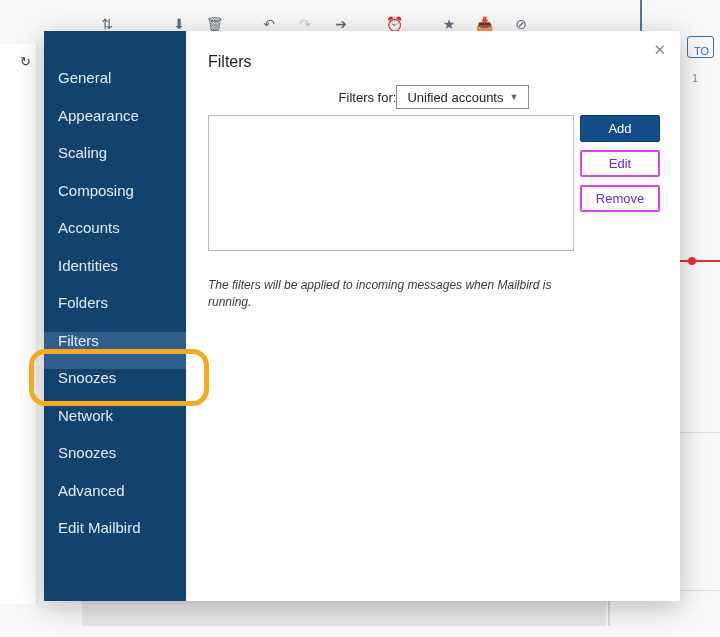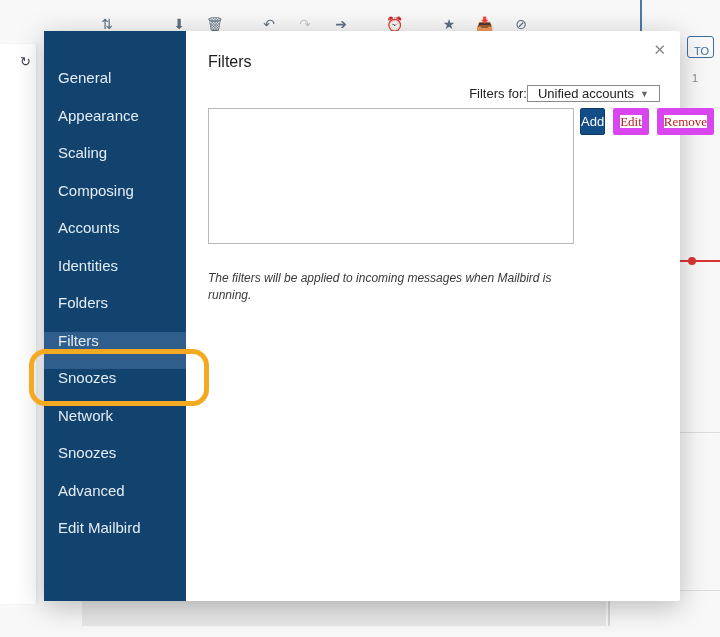--- a/index.html
+++ b/index.html
@@ -182,30 +182,30 @@
     }
     .h-title {
       font-size: 16px;
       font-weight: 400;
       color: #1c1c1c;
       margin-bottom: 14px;
     }
     .row-for {
       display: flex;
       align-items: center;
-      justify-content: flex-end;
+      justify-content: center;
       margin-bottom: 6px;
     }
     .lbl {
       font-size: 13px;
       color: #222;
     }
     .dropdown {
       border: 1px solid #8a8a8a;
-      height: 17px;
+      height: 24px;
       min-width: 125px;
       padding: 0 10px;
       display: flex;
       align-items: center;
       font-size: 13px;
       color: #222;
       gap: 6px;
       cursor: pointer;
       background: #fff;
     }
@@ -218,44 +218,43 @@
       gap: 6px;
     }
     .filters-list {
       width: 366px;
       height: 136px;
       border: 1px solid #b9b9b9;
       background: #fff;
     }
     .btn-col {
       display: flex;
-      flex-direction: row;
+      flex-direction: column;
       gap: 8px;
       width: 80px;
     }
     .btn {
       height: 27px;
       display: flex;
       align-items: center;
       justify-content: center;
       font-size: 13px;
       border-radius: 2px;
       cursor: pointer;
     }
     .btn-primary {
       background: #124d87;
       color: #fff;
       border: 1px solid #0c3c6a;
     }
     .btn-disabled {
-      border: 7px solid #d946ef;
-      color: #b91c1c;
+      border: 2px solid #d946ef;
+      color: #6d28d9;
       background: #fff;
       cursor: default;
-      font-family: Liberation Serif, serif;
     }
     .help-text {
       font-style: italic;
       font-size: 12px;
       color: #3a3a3a;
       margin-top: 26px;
       max-width: 370px;
       line-height: 1.4;
     }
   </style>

